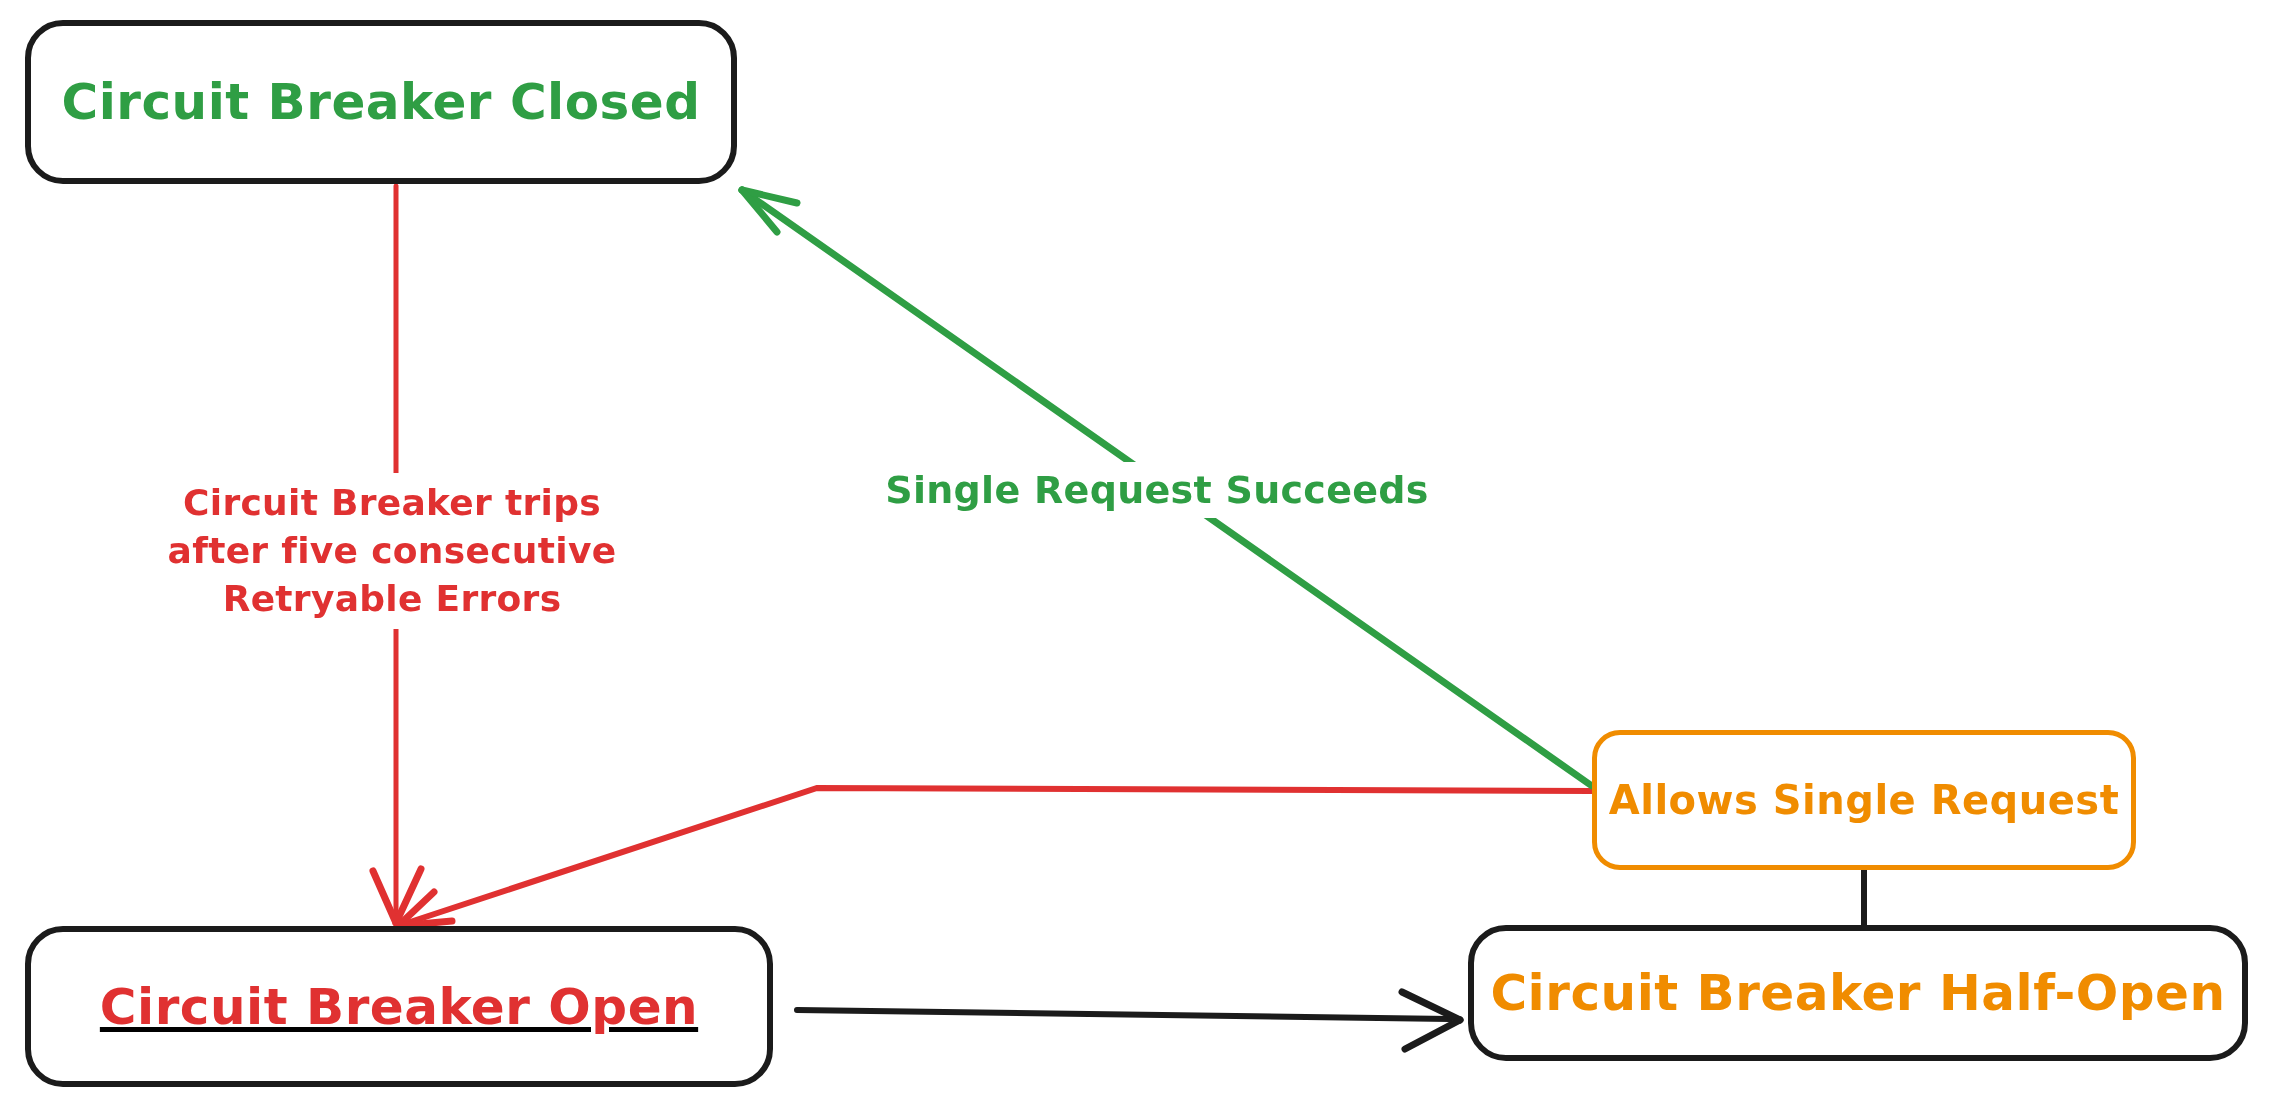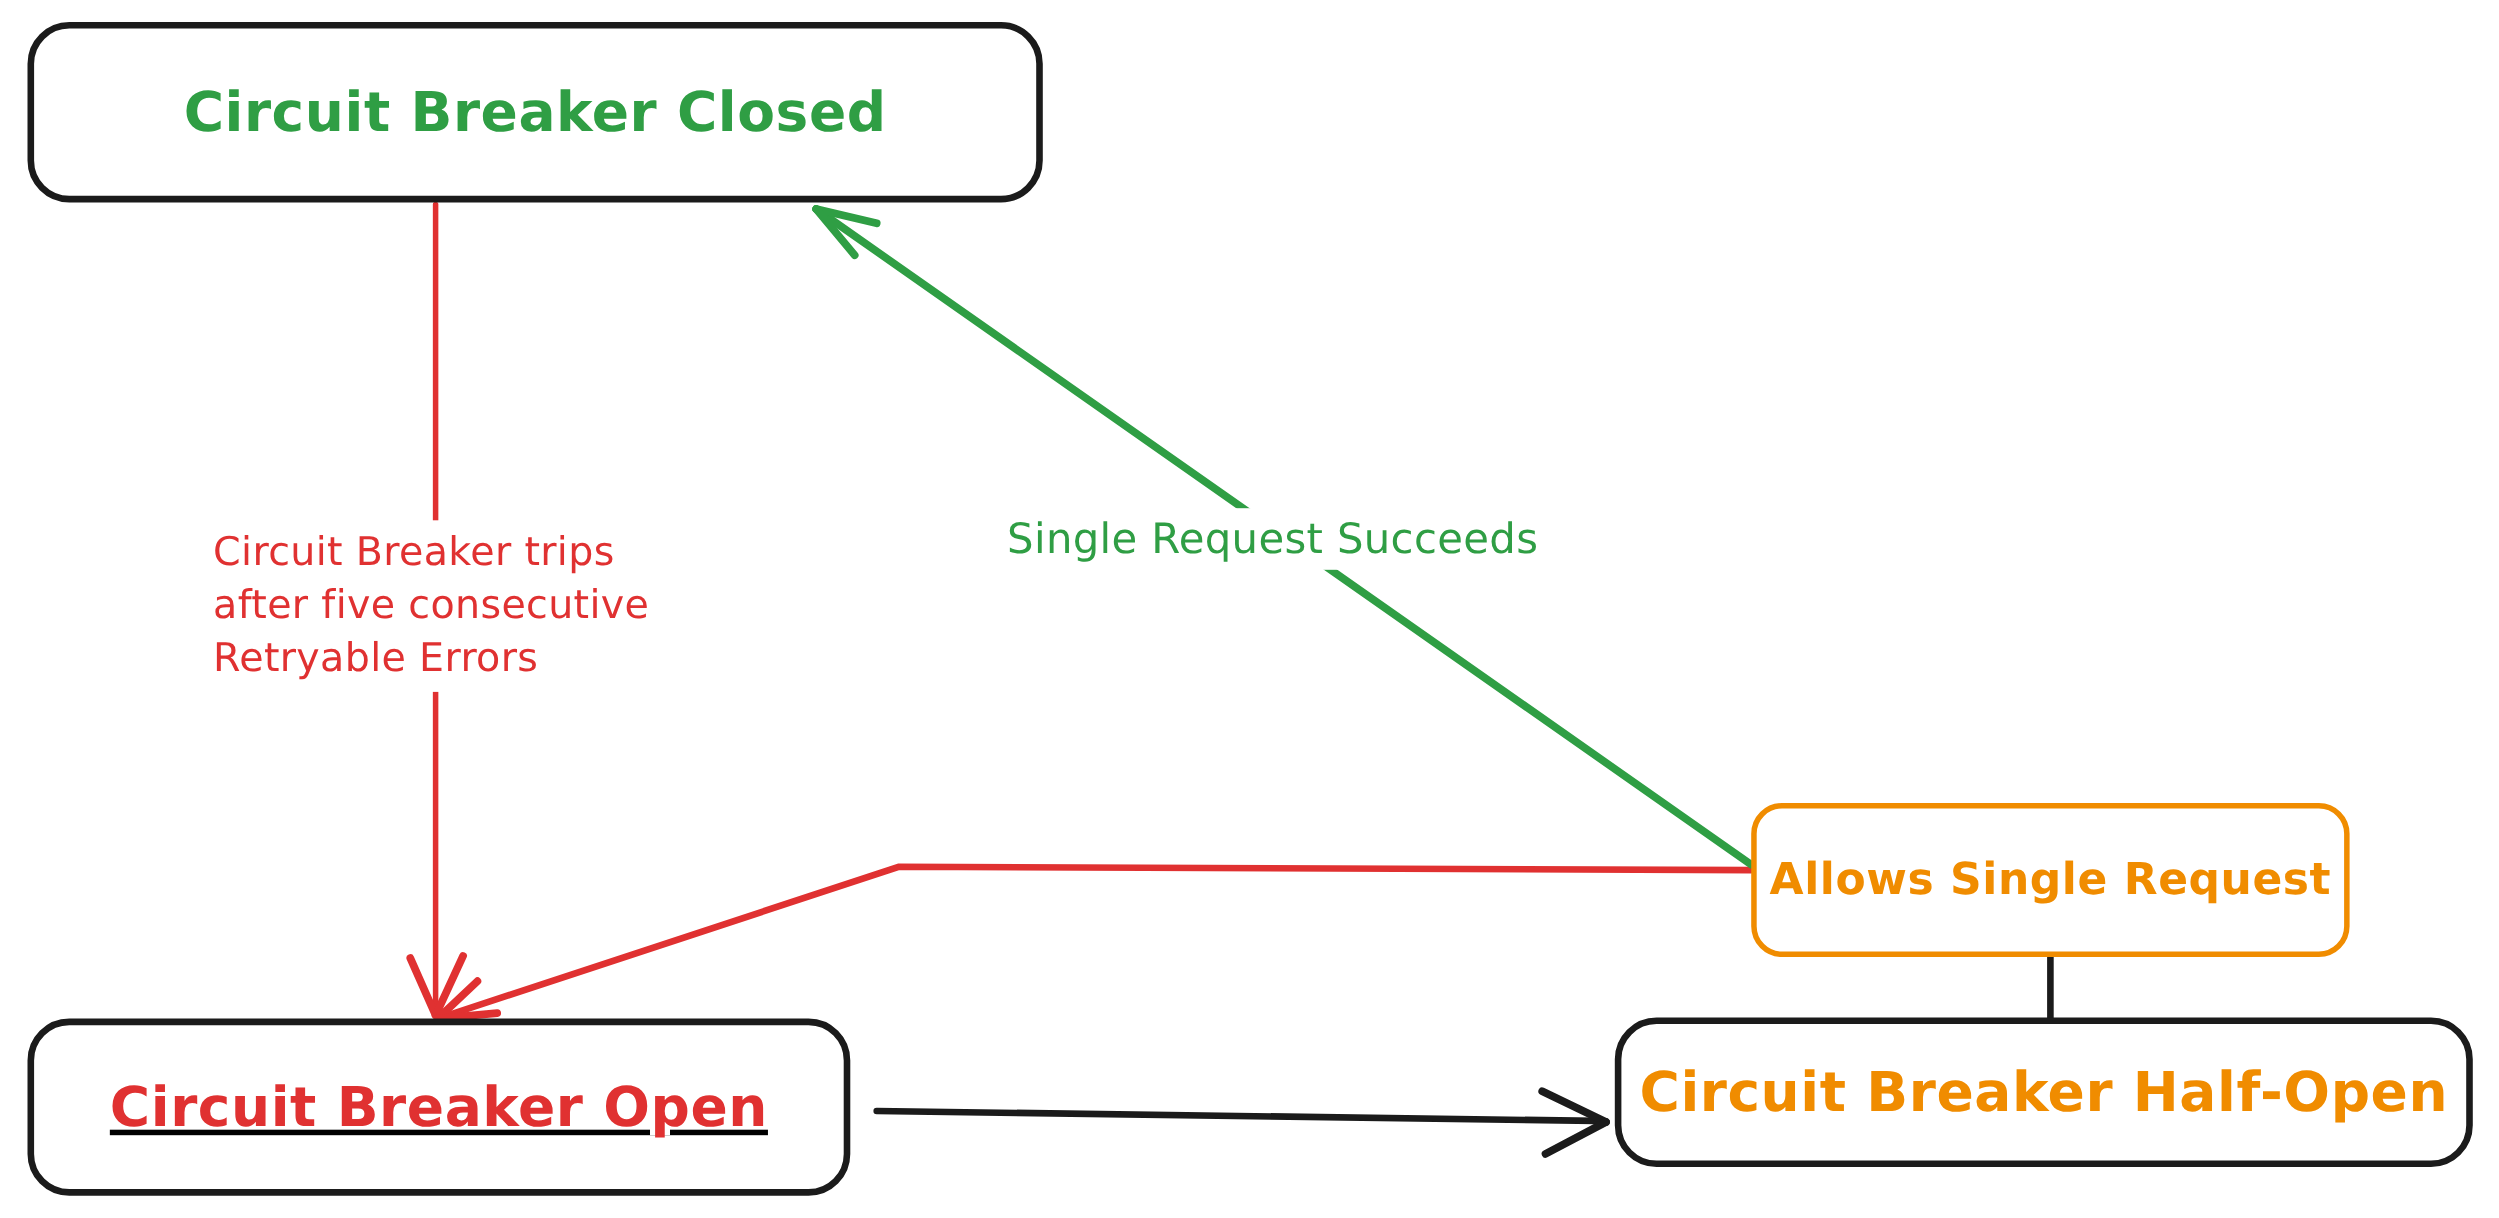--- a/index.html
+++ b/index.html
@@ -29,41 +29,41 @@
     border: 6px solid #1b1b1b;
     border-radius: 38px;
     box-sizing: border-box;
     white-space: nowrap;
   }
   .node .node-label {
     font-size: 50px;
     font-weight: 600;
     letter-spacing: 0.5px;
   }
-  .node-closed   { left: 25px;  top: 20px;  width: 923px; height: 164px; }
+  .node-closed   { left: 25px;  top: 20px;  width: 712px; height: 164px; }
   .node-open     { left: 25px;  top: 926px; width: 748px; height: 161px; text-decoration: underline; }
   .node-halfopen { left: 1468px;top: 925px; width: 780px; height: 136px; }
   .node-allows   {
     left: 1592px; top: 730px; width: 544px; height: 140px;
     border: 5px solid #f08c00;
     border-radius: 28px;
   }
   .node-allows .node-label { font-size: 40px; }
   .txt-green  { color: #2f9e44; }
   .txt-red    { color: #e03131; }
   .txt-orange { color: #f08c00; }
   .txt-ink    { color: #1b1b1b; }
 
   .edge-label {
     position: absolute;
     transform: translate(-50%, -50%);
     background: #ffffff;
-    text-align: left;
+    text-align: center;
     white-space: pre-line;
-    font-weight: 400;
+    font-weight: 700;
     padding: 6px 12px;
     letter-spacing: 0.3px;
   }
   .lbl-trips    { left: 392px;  top: 551px;  font-size: 36px; line-height: 48px; }
   .lbl-succeeds { left: 1157px; top: 490px;  font-size: 38px; line-height: 44px; }
   .lbl-fails    { left: 1147px; top: 791px;  font-size: 38px; line-height: 44px; }
   .lbl-delay    { left: 1152px; top: 1006px; font-size: 38px; line-height: 52px; }
 </style>
 </head>
 <body>

